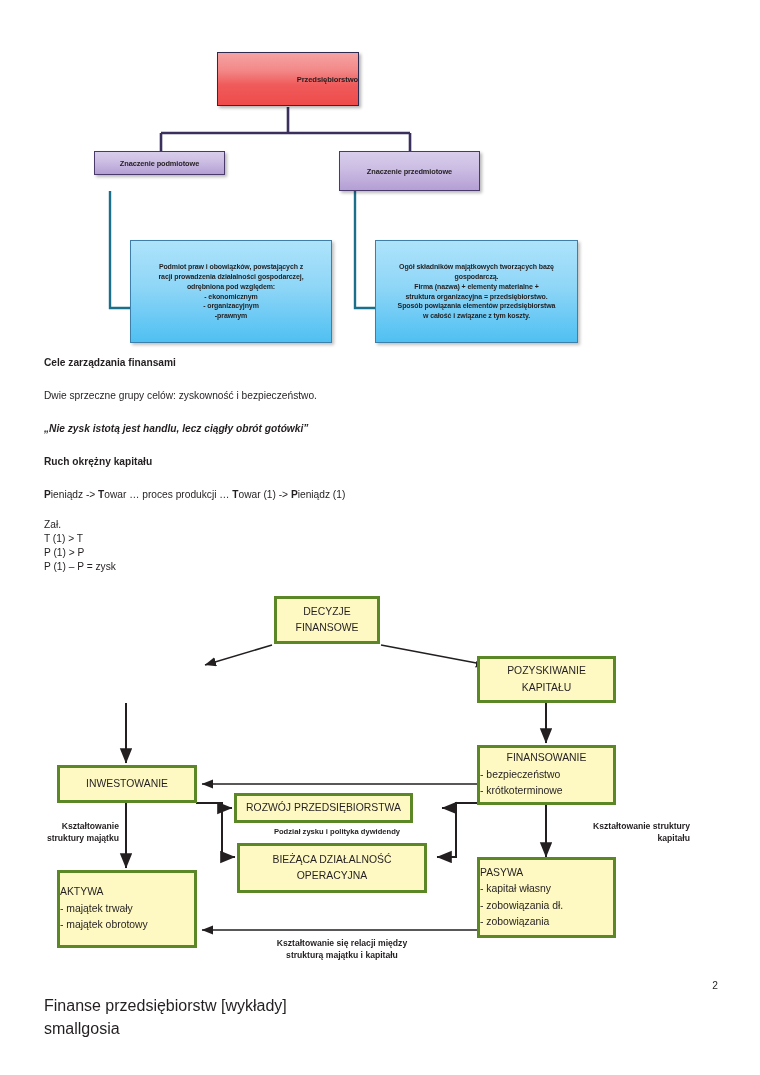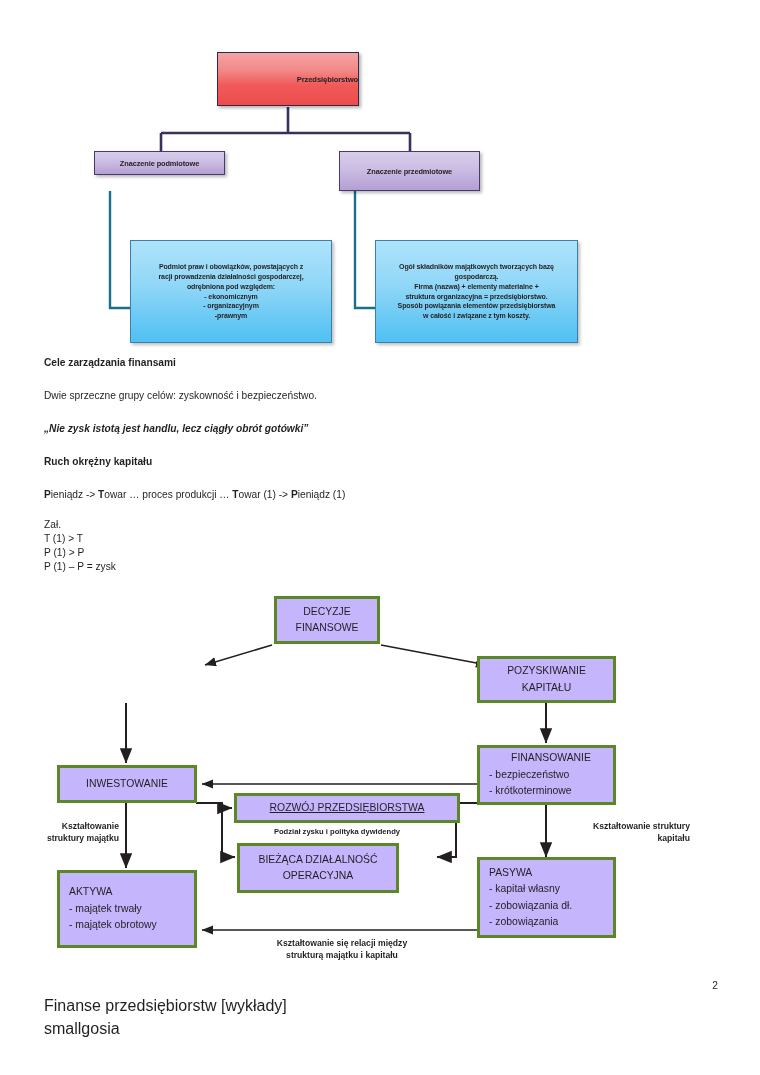--- a/index.html
+++ b/index.html
@@ -78,28 +78,28 @@
   .p-flow b { font-weight: 700; }
   .p-mono   { font-size: 10.2px; font-weight: 400; line-height: 1.38; }
 
   
   #flow { position: absolute; left: 0; top: 585px; width: 760px; height: 385px; }
 
   .fbox {
     position: absolute;
     box-sizing: border-box;
     border: 3px solid #5c8727;
-    background: #c4b5fd;
+    background: #fef9c3;
     display: flex;
     flex-direction: column;
     justify-content: center;
     z-index: 3;
   }
   .fbox.center { align-items: center; text-align: center; }
-  .fbox.left   { align-items: flex-start; text-align: center; padding-left: 9px; }
+  .fbox.left   { align-items: flex-start; text-align: center; }
 
   .fbox .t {
     font-size: 10.4px;
     font-weight: 400;
     line-height: 1.58;
     white-space: nowrap;
     color: #231f20;
   }
 
   .flabel {
@@ -269,27 +269,27 @@
     <div class="fbox center" style="left:57px; top:180px; width:140px; height:38px;">
       <div class="t">INWESTOWANIE</div>
     </div>
 
     <div class="fbox left" style="left:477px; top:160px; width:139px; height:60px;">
       <div class="t" style="align-self:center;">FINANSOWANIE</div>
       <div class="t">- bezpieczeństwo</div>
       <div class="t">- krótkoterminowe</div>
     </div>
 
-    <div class="fbox center" style="left:234px; top:208px; width:226px; height:30px;text-decoration:underline;">
+    <div class="fbox center" style="left:234px; top:208px; width:179px; height:30px;">
       <div class="t">ROZWÓJ PRZEDSIĘBIORSTWA</div>
     </div>
 
     <div class="sub-cap" style="left:234px; top:242px; width:206px;">Podział zysku i polityka dywidendy</div>
 
-    <div class="fbox center" style="left:237px; top:258px; width:162px; height:50px;">
+    <div class="fbox center" style="left:237px; top:258px; width:190px; height:50px;">
       <div class="t">BIEŻĄCA DZIAŁALNOŚĆ</div>
       <div class="t">OPERACYJNA</div>
     </div>
 
     <div class="fbox left" style="left:57px; top:285px; width:140px; height:78px;">
       <div class="t">AKTYWA</div>
       <div class="t">- majątek trwały</div>
       <div class="t">- majątek obrotowy</div>
     </div>
 

